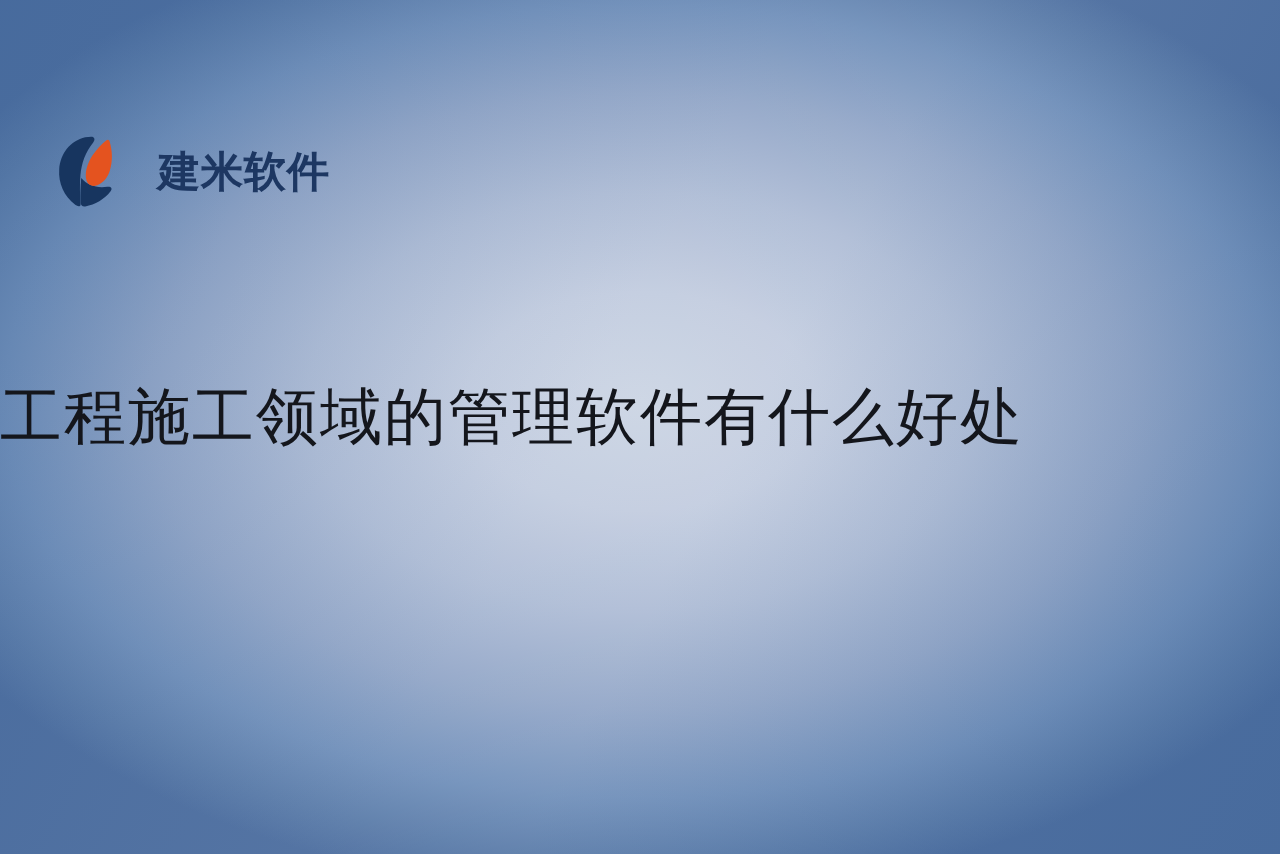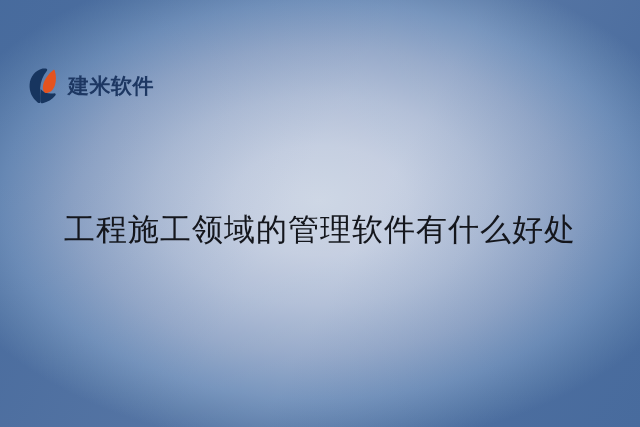--- a/index.html
+++ b/index.html
@@ -40,21 +40,21 @@
     pointer-events: none;
   }
 
   
   #logo {
     position: absolute;
     left: 29px;
     top: 68px;
     display: flex;
     align-items: center;
-    gap: 8px;
+    gap: 19px;
   }
   #logo-mark {
     display: block;
     width: 31px;
     height: 36px;
   }
   #logo-text {
     font-family: "DejaVu Sans", "Liberation Sans", sans-serif;
     font-size: 21px;
     font-weight: bold;
@@ -63,28 +63,26 @@
     letter-spacing: 0.5px;
     white-space: nowrap;
   }
 
   
   #headline {
     position: absolute;
     left: 0;
     right: 0;
     top: 188px;
-    text-align: center;
     font-family: "DejaVu Serif", "Liberation Serif", serif;
     font-size: 31px;
     line-height: 42px;
     color: #14161c;
     letter-spacing: 1px;
     white-space: nowrap;
-    margin-top: 20px;
   }
 </style>
 </head>
 <body>
 
 <div id="banner">
 
   <div id="sheen"></div>
 
   <div id="logo">

